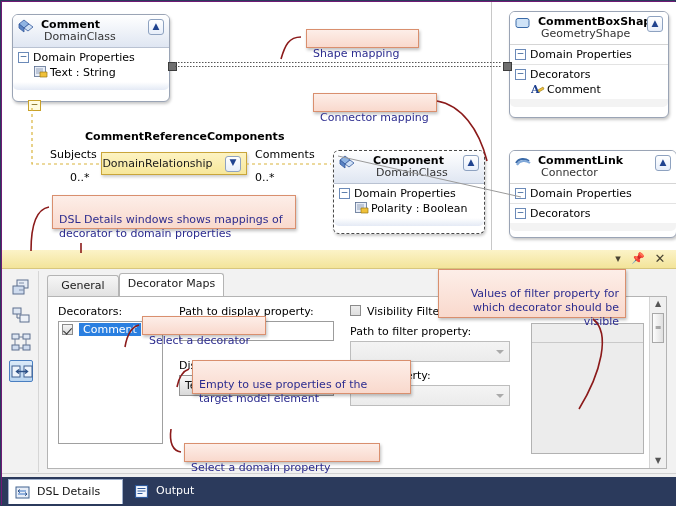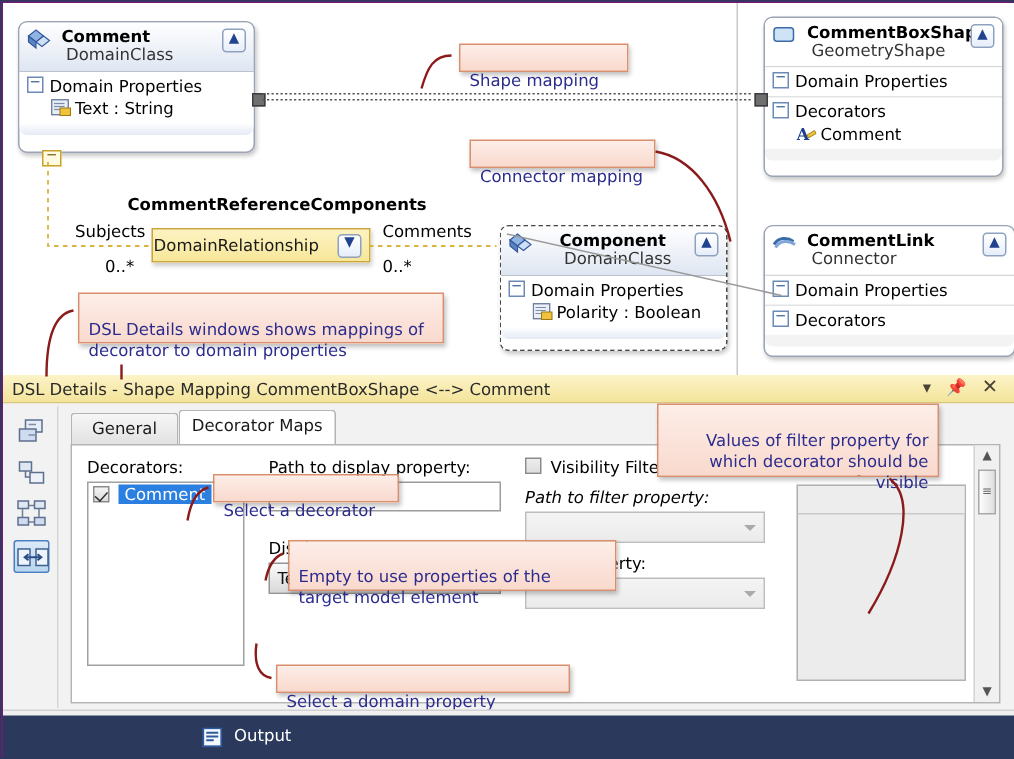--- a/index.html
+++ b/index.html
@@ -624,21 +624,20 @@
     </div>
     <div class="callout" style="left:50px; top:193px; width:244px; height:34px;">
       <span>DSL Details windows shows mappings of
 decorator to domain properties</span>
     </div>
   </div>
 
   <div class="dsl-window">
 
     <div class="dsl-titlebar">
-      <div class="dsl-title-text">DSL Details - Shape Mapping CommentBoxShape &lt;--&gt; Comment</div>
       <div class="title-btns">
         <div class="tbtn" style="left:0px;">▾</div>
         <div class="tbtn" style="left:20px;">📌</div>
         <div class="tbtn" style="left:42px; font-size:13px;">✕</div>
       </div>
     </div>
 
     <div class="dsl-body">
 
       <div class="toolstrip">
@@ -699,21 +698,21 @@
 
           <div class="fld-label" style="left:131px; top:62px;">Display property:</div>
           <div class="combo" style="left:131px; top:78px; width:155px; height:21px;">
             <span>Text</span>
             <span class="combo-arrow"></span>
           </div>
 
           <span class="chk empty" style="left:302px; top:8px;"></span>
           <div class="chk-label" style="left:319px; top:8px;">Visibility Filter</div>
 
-          <div class="fld-label" style="left:302px; top:28px;font-style:italic;">Path to filter property:</div>
+          <div class="fld-label" style="left:302px; top:28px;">Path to filter property:</div>
           <div class="combo disabled" style="left:302px; top:44px; width:160px; height:21px;">
             <span></span>
             <span class="combo-arrow"></span>
           </div>
 
           <div class="fld-label" style="left:302px; top:72px;">Filter property:</div>
           <div class="combo disabled" style="left:302px; top:88px; width:160px; height:21px;">
             <span></span>
             <span class="combo-arrow"></span>
           </div>
@@ -745,20 +744,32 @@
     <div class="callout right" style="left:436px; top:19px; width:188px; height:49px;">
       <span>Values of filter property for
 which decorator should be
 visible</span>
     </div>
   </div>
 
   <div class="sep-above-bottom"></div>
 
   <div class="bottombar">
+    <div class="btab active" style="left:6px; width:115px;">
+      <span class="btab-icon">
+        <svg viewBox="0 0 16 14" width="16" height="14">
+          <rect x="1" y="1" width="13" height="11" fill="#e8eef8" stroke="#4a6casd" stroke-width="1"></rect>
+          <rect x="1" y="1" width="13" height="11" fill="none" stroke="#41628f" stroke-width="1"></rect>
+          <path d="M3 8 h8 M3 5 h8" stroke="#3b74c4" stroke-width="1.2"></path>
+          <path d="M5 3.5 l-2 1.6 2 1.6" stroke="#2a4f86" stroke-width="1" fill="none"></path>
+          <path d="M10 6.5 l2 1.6 -2 1.6" stroke="#2a4f86" stroke-width="1" fill="none"></path>
+        </svg>
+      </span>
+      <span>DSL Details</span>
+    </div>
     <div class="btab" style="left:126px; width:90px;">
       <span class="btab-icon">
         <svg viewBox="0 0 16 14" width="16" height="14">
           <rect x="1.5" y="0.5" width="12" height="12" fill="#f4f8ff" stroke="#2f5a9c" stroke-width="1.2"></rect>
           <path d="M3.5 3.5 h8 M3.5 6 h8 M3.5 8.5 h5" stroke="#2f5a9c" stroke-width="1.2"></path>
         </svg>
       </span>
       <span>Output</span>
     </div>
   </div>

